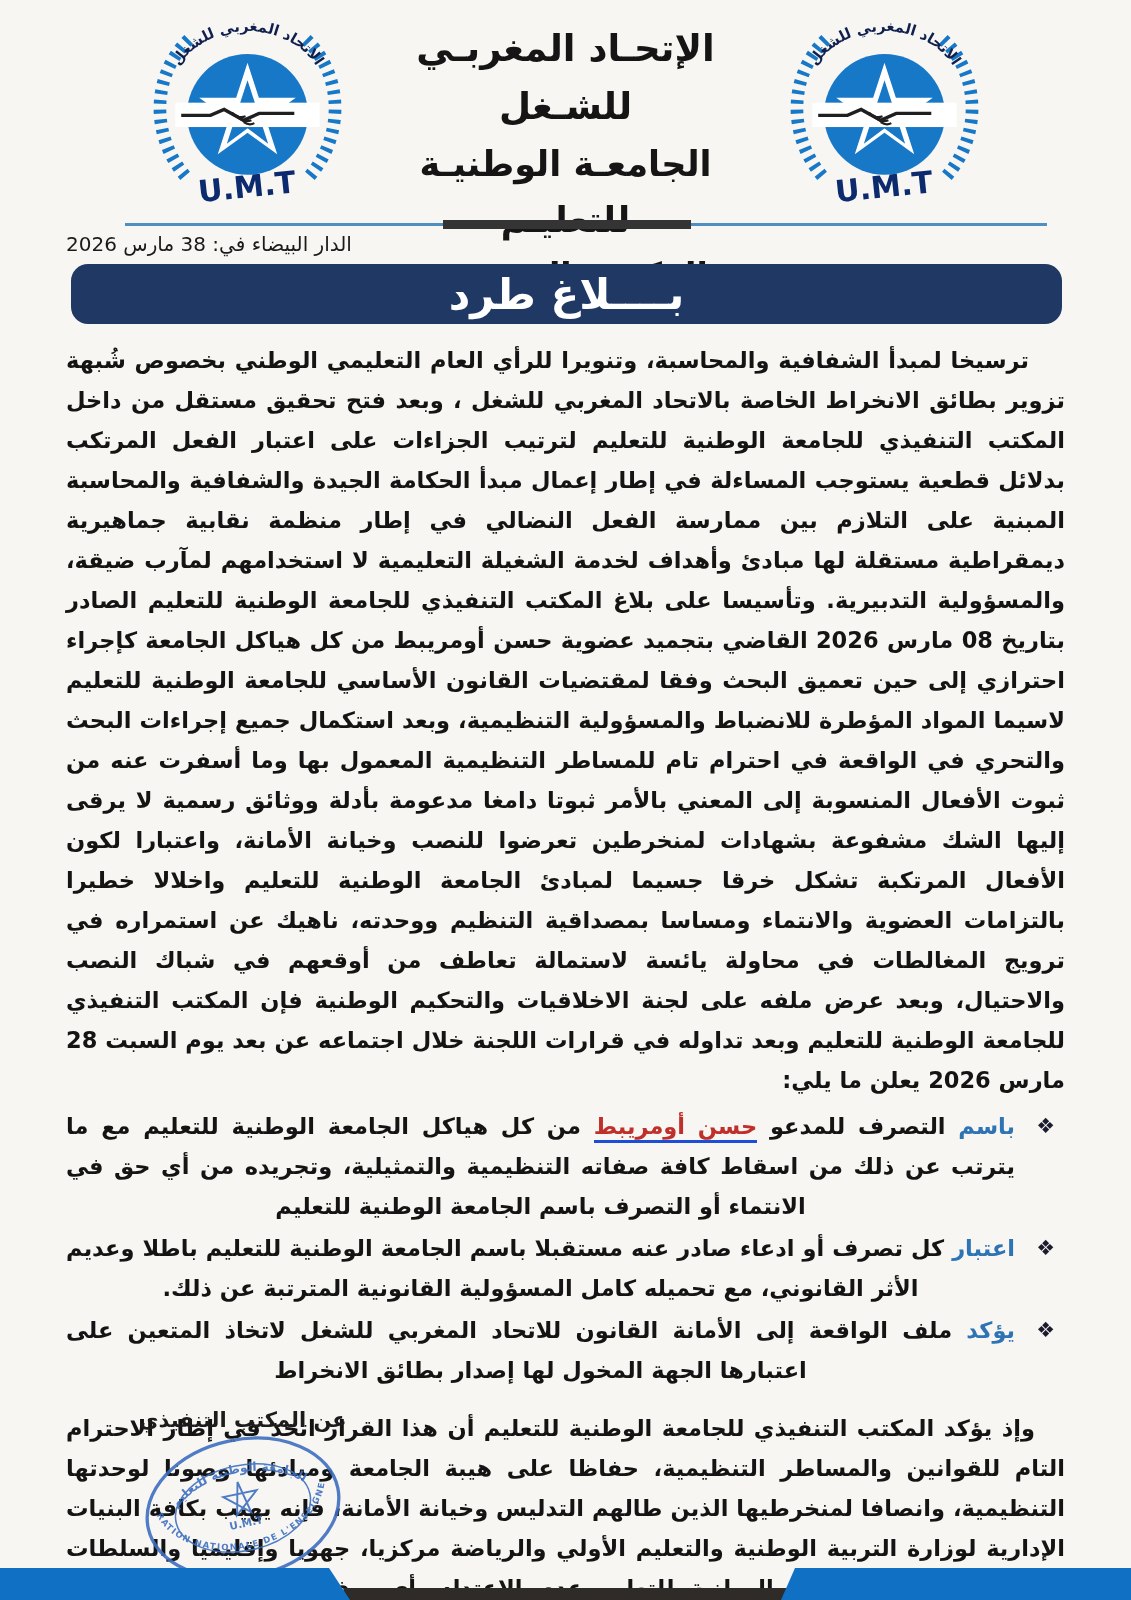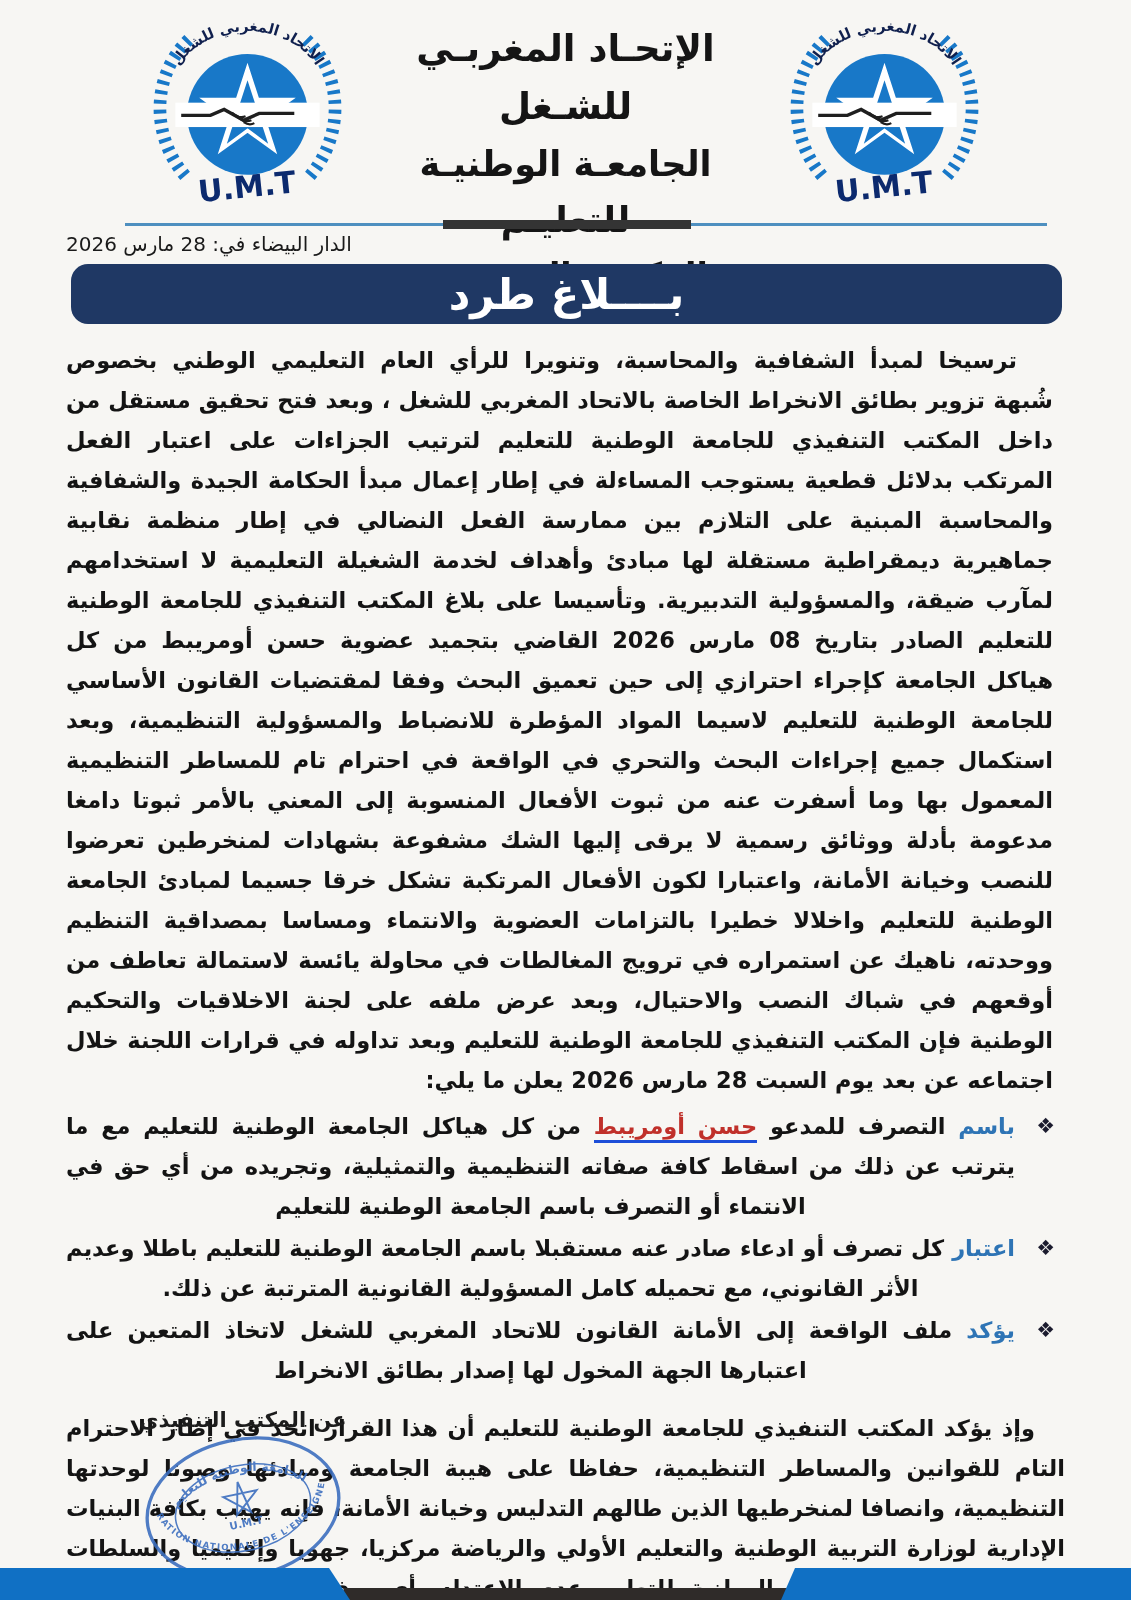--- a/index.html
+++ b/index.html
@@ -42,21 +42,21 @@
     background:#1f3864;color:#ffffff;
     display:flex;align-items:center;justify-content:center;
     font-size:42px;font-weight:900;border-radius:17px;
   }
   
   .doc-body{
     position:absolute;top:340px;right:66px;left:66px;
     direction:rtl;text-align:justify;
     font-size:22.5px;line-height:40px;font-weight:bold;color:#141414;
   }
-  .para{text-indent:36px;margin:0 12px 6px 0;}
+  .para{text-indent:36px;margin:0 0 6px 0;}
   .decisions{list-style:none;margin:4px 0 10px 0;padding:0;}
   .decisions li{
     position:relative;padding-right:50px;margin:2px 0;
     text-align:justify;text-align-last:center;
   }
   .decisions .marker{
     position:absolute;right:10px;top:0;color:#1b1b2e;font-size:21px;
   }
   .lead-word{color:#2e74b5;}
   .red-name{color:#c0302a;border-bottom:3px solid #1d4ed8;padding-bottom:1px;}
@@ -126,21 +126,21 @@
     <div class="logo-box">
       <svg viewBox="0 0 220 200" width="215" height="195">
           <use href="#umt-logo"></use>
         </svg>
     </div>
   </div>
 
   <div class="sep-line"></div>
   <div class="sep-dark"></div>
 
-  <div class="dateline">الدار البيضاء في: 28 مارس 2026</div>
+  <div class="dateline">الدار البيضاء في: 38 مارس 2026</div>
 
   <div class="banner">
     <span>بــــلاغ طرد</span>
   </div>
 
   <div class="doc-body">
 
     <p class="para">ترسيخا لمبدأ الشفافية والمحاسبة، وتنويرا للرأي العام التعليمي الوطني بخصوص شُبهة تزوير بطائق الانخراط الخاصة بالاتحاد المغربي للشغل ، وبعد فتح تحقيق مستقل من داخل المكتب التنفيذي للجامعة الوطنية للتعليم لترتيب الجزاءات على اعتبار الفعل المرتكب بدلائل قطعية يستوجب المساءلة في إطار إعمال مبدأ الحكامة الجيدة والشفافية والمحاسبة المبنية على التلازم بين ممارسة الفعل النضالي في إطار منظمة نقابية جماهيرية ديمقراطية مستقلة لها مبادئ وأهداف لخدمة الشغيلة التعليمية لا استخدامهم لمآرب ضيقة، والمسؤولية التدبيرية. وتأسيسا على بلاغ المكتب التنفيذي للجامعة الوطنية للتعليم الصادر بتاريخ 08 مارس 2026 القاضي بتجميد عضوية حسن أومريبط من كل هياكل الجامعة كإجراء احترازي إلى حين تعميق البحث وفقا لمقتضيات القانون الأساسي للجامعة الوطنية للتعليم لاسيما المواد المؤطرة للانضباط والمسؤولية التنظيمية، وبعد استكمال جميع إجراءات البحث والتحري في الواقعة في احترام تام للمساطر التنظيمية المعمول بها وما أسفرت عنه من ثبوت الأفعال المنسوبة إلى المعني بالأمر ثبوتا دامغا مدعومة بأدلة ووثائق رسمية لا يرقى إليها الشك مشفوعة بشهادات لمنخرطين تعرضوا للنصب وخيانة الأمانة، واعتبارا لكون الأفعال المرتكبة تشكل خرقا جسيما لمبادئ الجامعة الوطنية للتعليم واخلالا خطيرا بالتزامات العضوية والانتماء ومساسا بمصداقية التنظيم ووحدته، ناهيك عن استمراره في ترويج المغالطات في محاولة يائسة لاستمالة تعاطف من أوقعهم في شباك النصب والاحتيال، وبعد عرض ملفه على لجنة الاخلاقيات والتحكيم الوطنية فإن المكتب التنفيذي للجامعة الوطنية للتعليم وبعد تداوله في قرارات اللجنة خلال اجتماعه عن بعد يوم السبت 28 مارس 2026 يعلن ما يلي:</p>
 
     <ul class="decisions">

